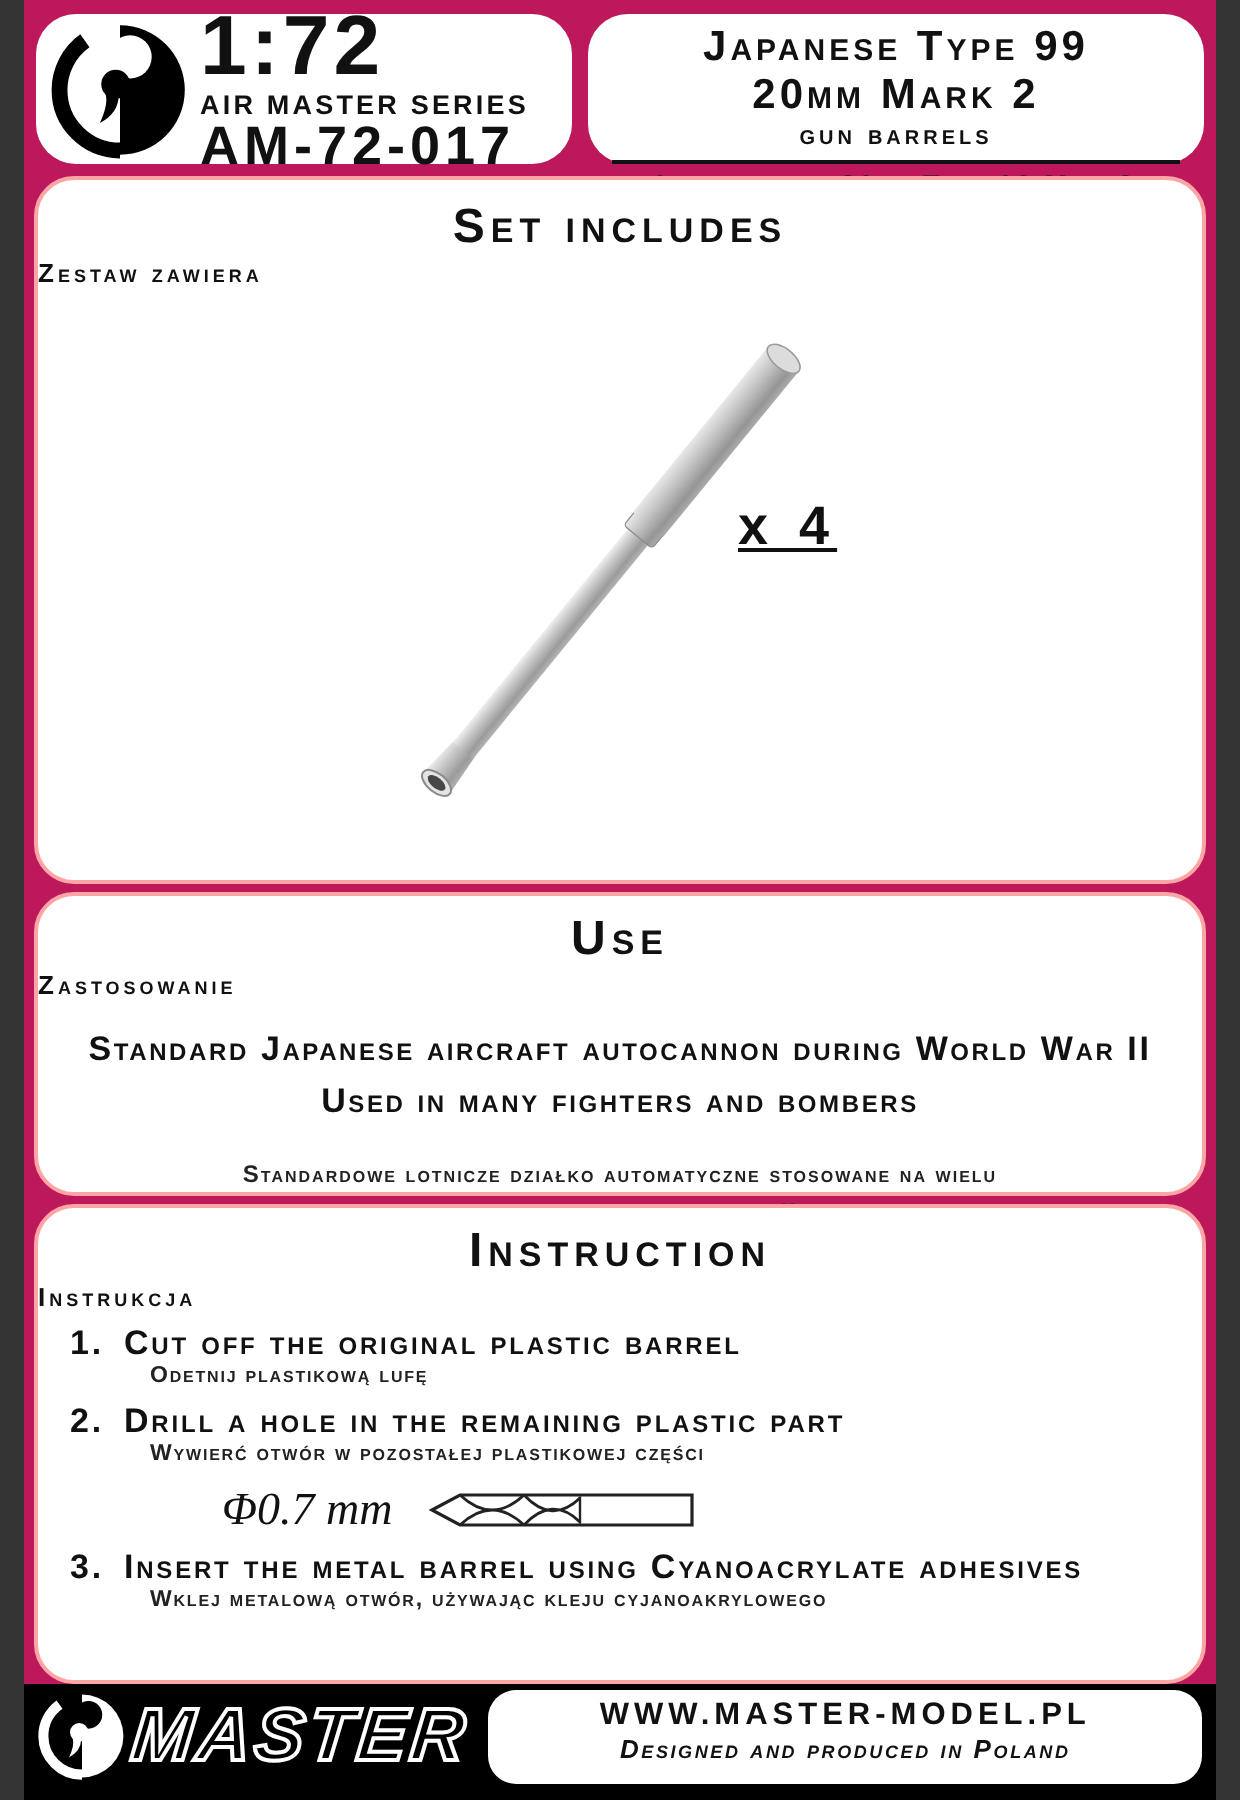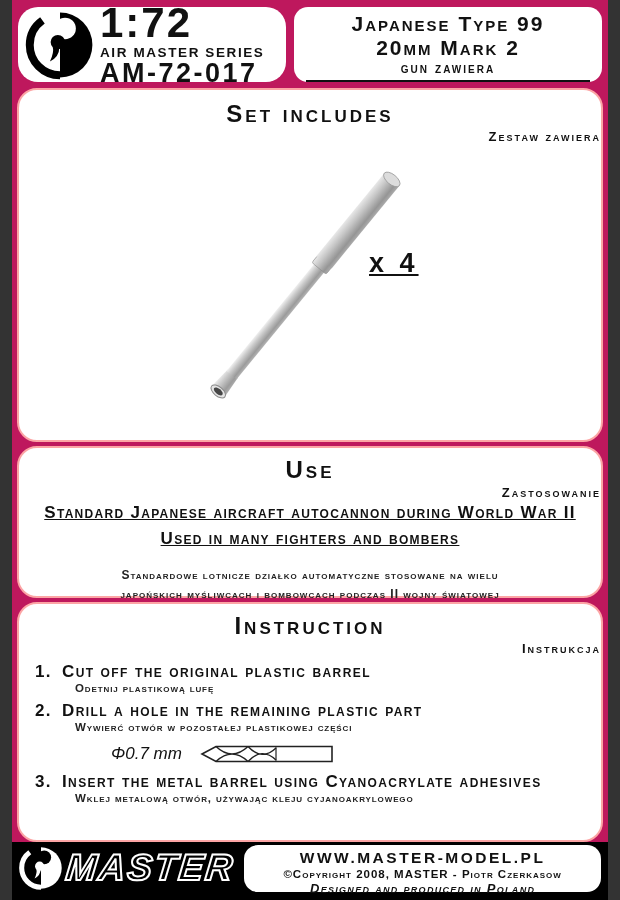--- a/index.html
+++ b/index.html
@@ -6,50 +6,50 @@
   .page{
     position:relative;width:596px;height:900px;background:#be185d;
     font-family:"Liberation Sans",sans-serif;color:#111;overflow:hidden;
     margin:0 auto;
   }
   .sc{font-variant:small-caps;}
   
   .header{display:flex;gap:8px;padding:7px 6px 6px 6px;height:75px;box-sizing:content-box;}
   .hbox{background:#fff;border-radius:20px;}
   .hbox-left{width:268px;display:flex;align-items:center;padding:1px 4px;box-sizing:border-box;}
-  .hbox-right{flex:1;text-align:center;padding-top:5px;box-sizing:border-box;border-radius:14px;}
+  .hbox-right{flex:1;text-align:center;padding-top:5px;box-sizing:border-box;}
   .logo-wrap{width:72px;height:72px;flex:0 0 auto;margin-left:2px;}
   .brand-block{margin-left:4px;line-height:1;}
   .scale-txt{font-size:42px;font-weight:bold;letter-spacing:2px;}
   .series-txt{font-size:13.5px;font-weight:bold;letter-spacing:1.6px;margin-top:2px;}
   .code-txt{font-size:27px;font-weight:bold;letter-spacing:2.5px;margin-top:1px;}
   .title-l1,.title-l2{font-size:21px;font-weight:bold;letter-spacing:2px;line-height:1.12;}
   .title-l3{font-size:14.5px;font-weight:bold;letter-spacing:2px;margin-top:1px;}
   .title-rule{height:0;border-top:2px solid #111;margin:4px 12px 3px 12px;}
   .title-pl{font-size:13.5px;font-weight:bold;letter-spacing:1.5px;}
   
   .panel{background:#fff;border:2px solid #fca5a5;border-radius:20px;margin:0 5px 4px 5px;
          position:relative;box-sizing:border-box;}
   .panel-title{font-size:24px;font-weight:bold;letter-spacing:3px;text-align:center;}
-  .panel-sub{font-size:13px;font-weight:bold;letter-spacing:2px;text-align:right;margin-top:1px;}
+  .panel-sub{font-size:13px;font-weight:bold;letter-spacing:2px;text-align:left;margin-top:1px;}
   .panel-set{height:354px;padding-top:10px;}
   .panel-use{height:152px;padding-top:8px;}
   .panel-instr{height:240px;padding-top:8px;}
   .barrel-svg{position:absolute;left:103px;top:58px;}
   .x4-label{position:absolute;left:350px;top:158px;font-size:27px;font-weight:bold;letter-spacing:4px;text-decoration:underline;}
   .use-line{font-size:17px;font-weight:600;letter-spacing:1.3px;text-align:center;line-height:1.5;}
-  .use-block{text-decoration:underline;}
+  .use-block{margin-top:12px;}
   .use-pl-block{margin-top:15px;}
   .use-pl-line{font-size:12px;font-weight:600;letter-spacing:1px;text-align:center;line-height:1.55;color:#222;}
   .step{margin:7px 0 0 16px;line-height:1;}
   .step-main{font-size:17px;font-weight:600;letter-spacing:1.4px;}
   .step-num{margin-right:10px;}
   .step-sub{font-size:11.5px;font-weight:600;letter-spacing:0.9px;margin:3px 0 0 40px;color:#222;}
   .drill-row{display:flex;align-items:center;gap:16px;margin:9px 0 0 92px;}
-  .drill-label{font-size:17px;font-style:italic;font-family:Liberation Sans, sans-serif;font-variant:normal;}
+  .drill-label{font-size:23px;font-style:italic;font-family:Liberation Serif, serif;font-variant:normal;}
   
   .footer{position:absolute;left:0;right:0;bottom:0;height:58px;background:#000;
           display:flex;align-items:center;padding:0 7px 6px 6px;box-sizing:border-box;}
   .footer-logo{width:46px;height:46px;flex:0 0 auto;}
   .footer-brand{font-size:37px;font-weight:bold;font-style:italic;letter-spacing:2px;
                 color:#000;-webkit-text-stroke:2px #fff;text-shadow:0 0 1px #fff;
                 margin:0 10px 0 2px;transform:skewX(-6deg);}
   .footer-box{flex:1;background:#fff;border-radius:14px;height:47px;text-align:center;
               padding-top:3px;box-sizing:border-box;line-height:1.25;}
   .site-txt{font-size:15.5px;font-weight:bold;letter-spacing:2.5px;text-align:center;}
@@ -74,21 +74,21 @@
       </span>
       <span class="brand-block">
         <div class="scale-txt">1:72</div>
         <div class="series-txt">AIR MASTER SERIES</div>
         <div class="code-txt">AM-72-017</div>
       </span>
     </div>
     <div class="hbox hbox-right">
       <div class="title-l1 sc">Japanese Type 99</div>
       <div class="title-l2 sc">20mm Mark 2</div>
-      <div class="title-l3 sc">gun zawiera</div>
+      <div class="title-l3 sc">gun barrels</div>
       <div class="title-rule"></div>
       <div class="title-pl sc">Lufy działek 20mm Type 99 Mark2</div>
     </div>
   </div>
 
   <div class="panel panel-set">
     <div class="panel-title sc">Set includes</div>
     <div class="panel-sub sc">Zestaw zawiera</div>
 
     <svg class="barrel-svg" width="400" height="290" viewBox="0 0 400 290">
@@ -174,18 +174,17 @@
         <path d="M50,5 a45,45 0 0 1 0,90 z" fill="#fff"></path>
         <path d="M50,8 a42,42 0 1 0 0,84" fill="none" stroke="#fff" stroke-width="11" stroke-dasharray="0 26 118 300"></path>
         <circle cx="57" cy="27" r="15" fill="#000"></circle>
         <circle cx="47" cy="46" r="10" fill="#fff"></circle>
         <path d="M49,54 q0,12 -13,19 q6,-13 4,-20 z" fill="#fff"></path>
       </svg>
     </span>
     <span class="footer-brand">MASTER</span>
     <div class="footer-box">
       <div class="site-txt">WWW.MASTER-MODEL.PL</div>
-      <div class="copy-txt sc">©Copyright 2008, MASTER - Piotr Czerkasow</div>
       <div class="madein-txt sc">Designed and produced in Poland</div>
     </div>
   </div>
 
 </div>
 
 </body></html>

